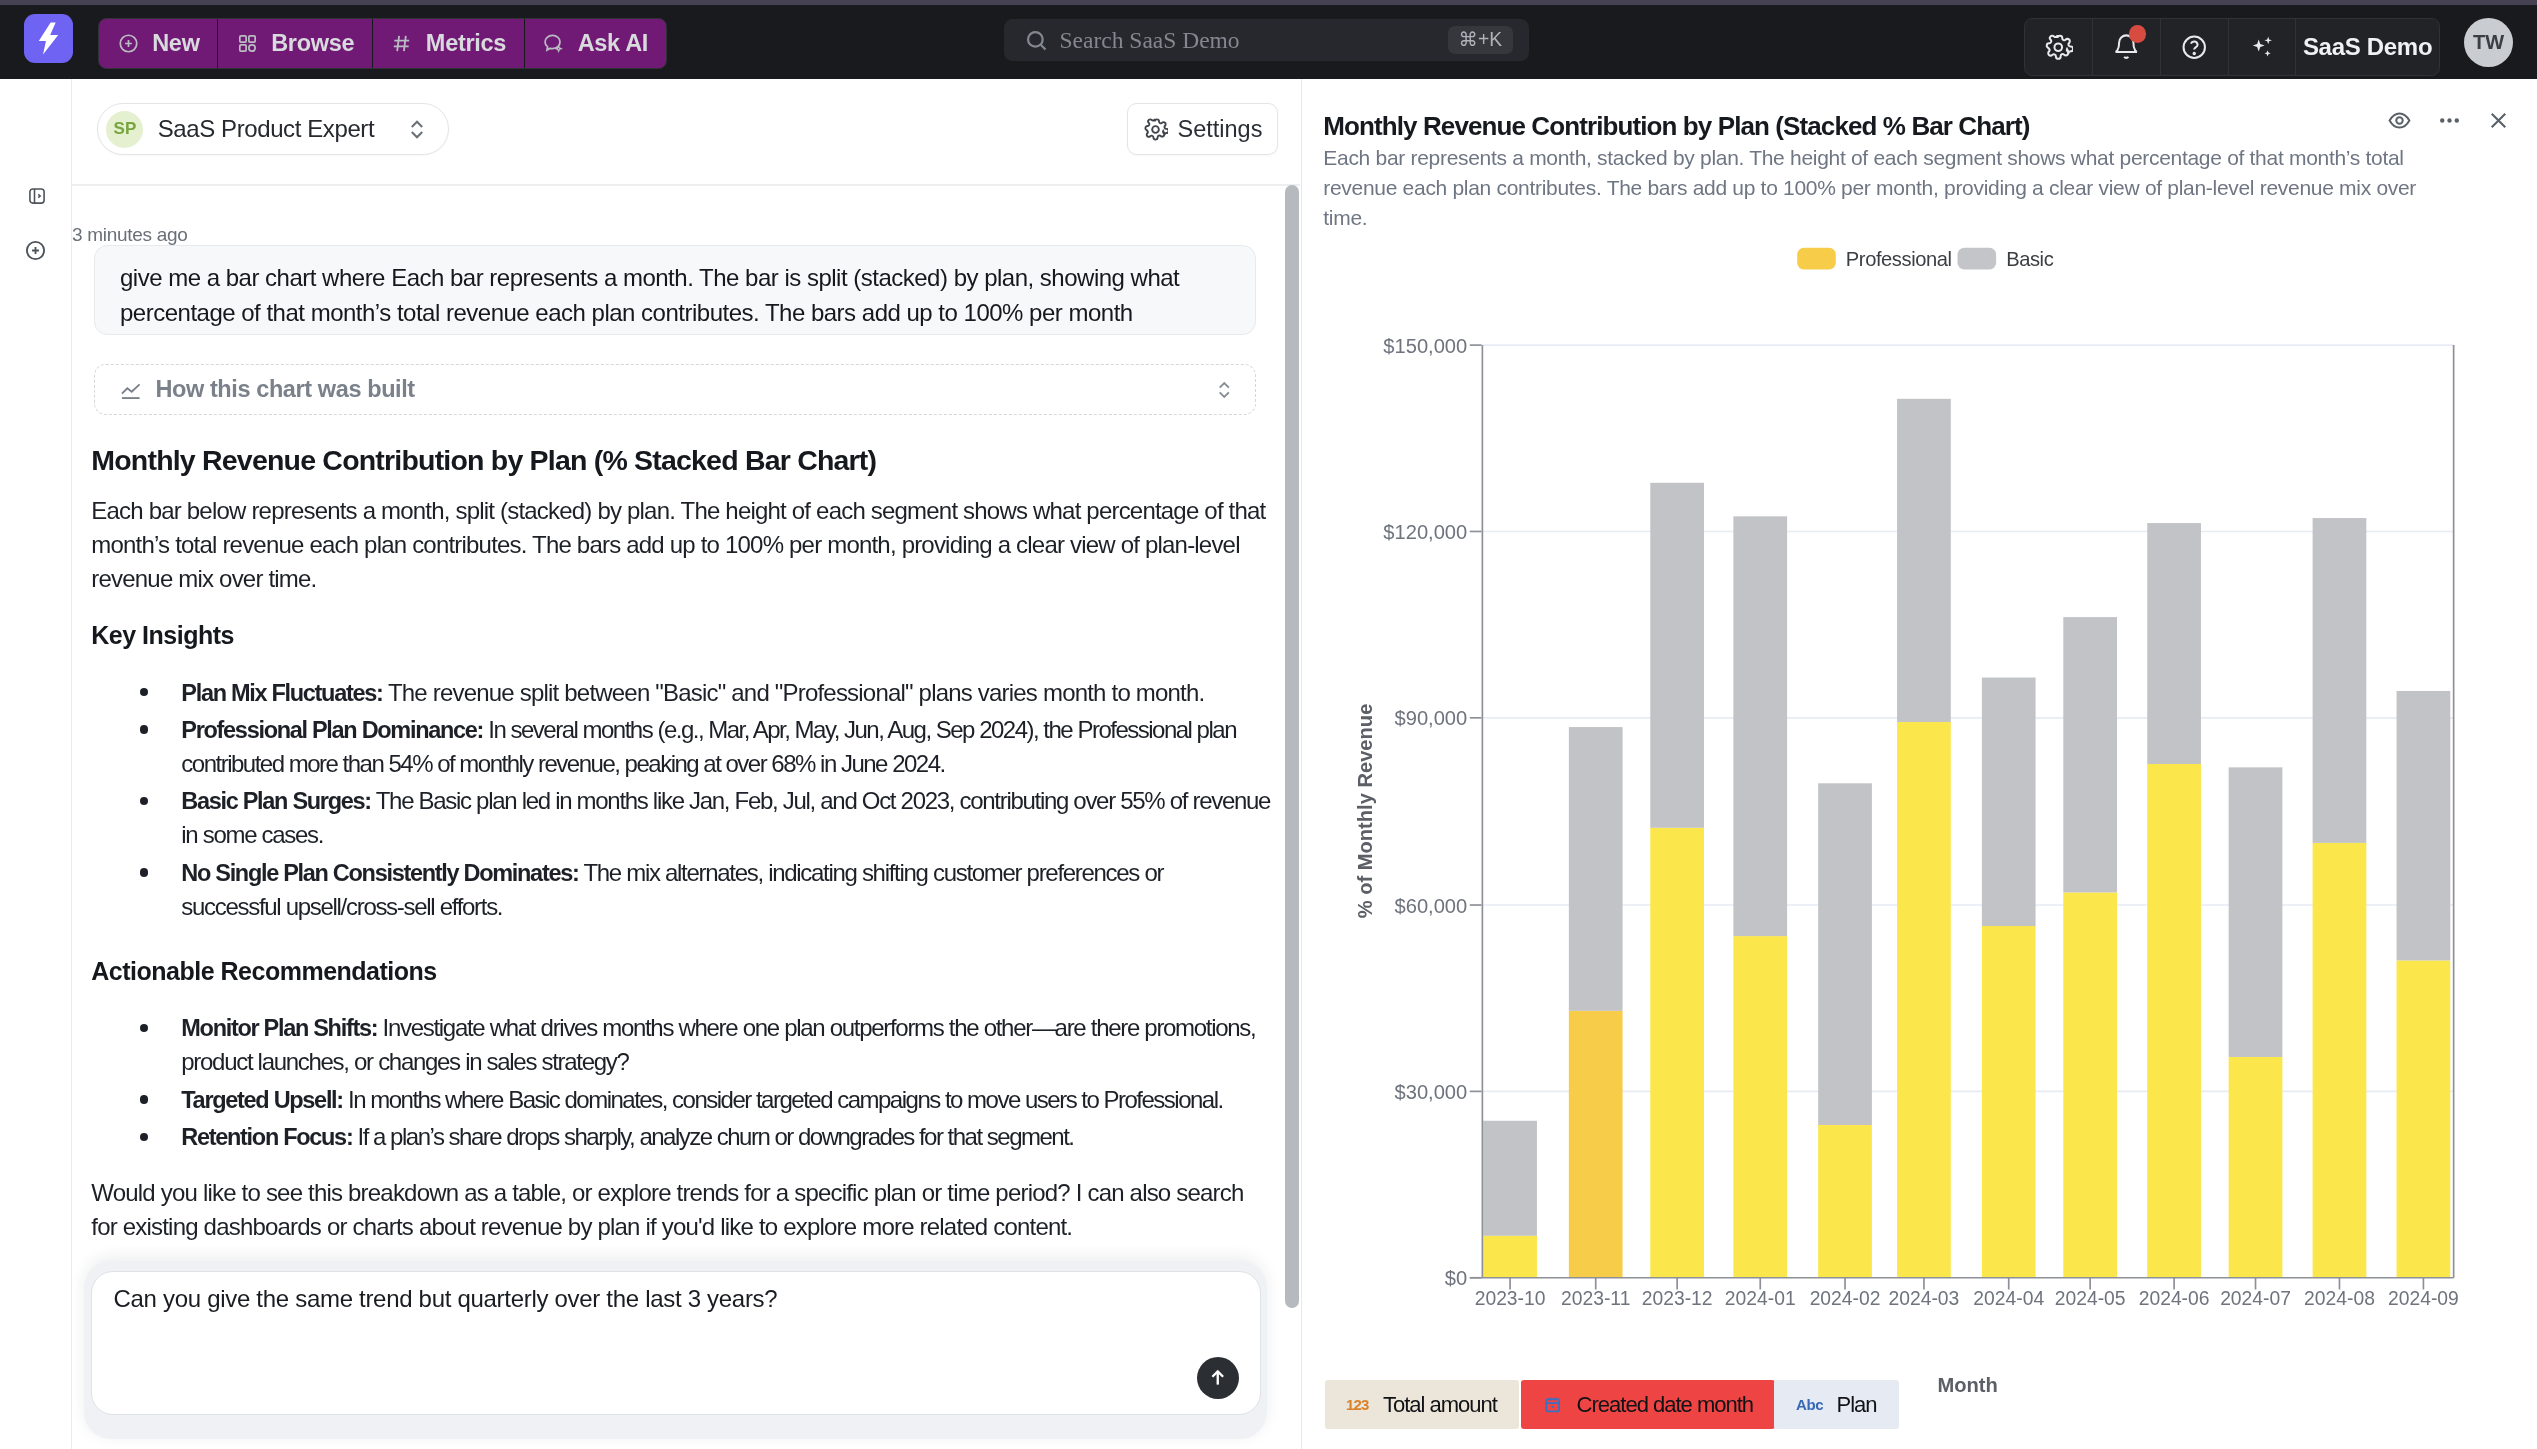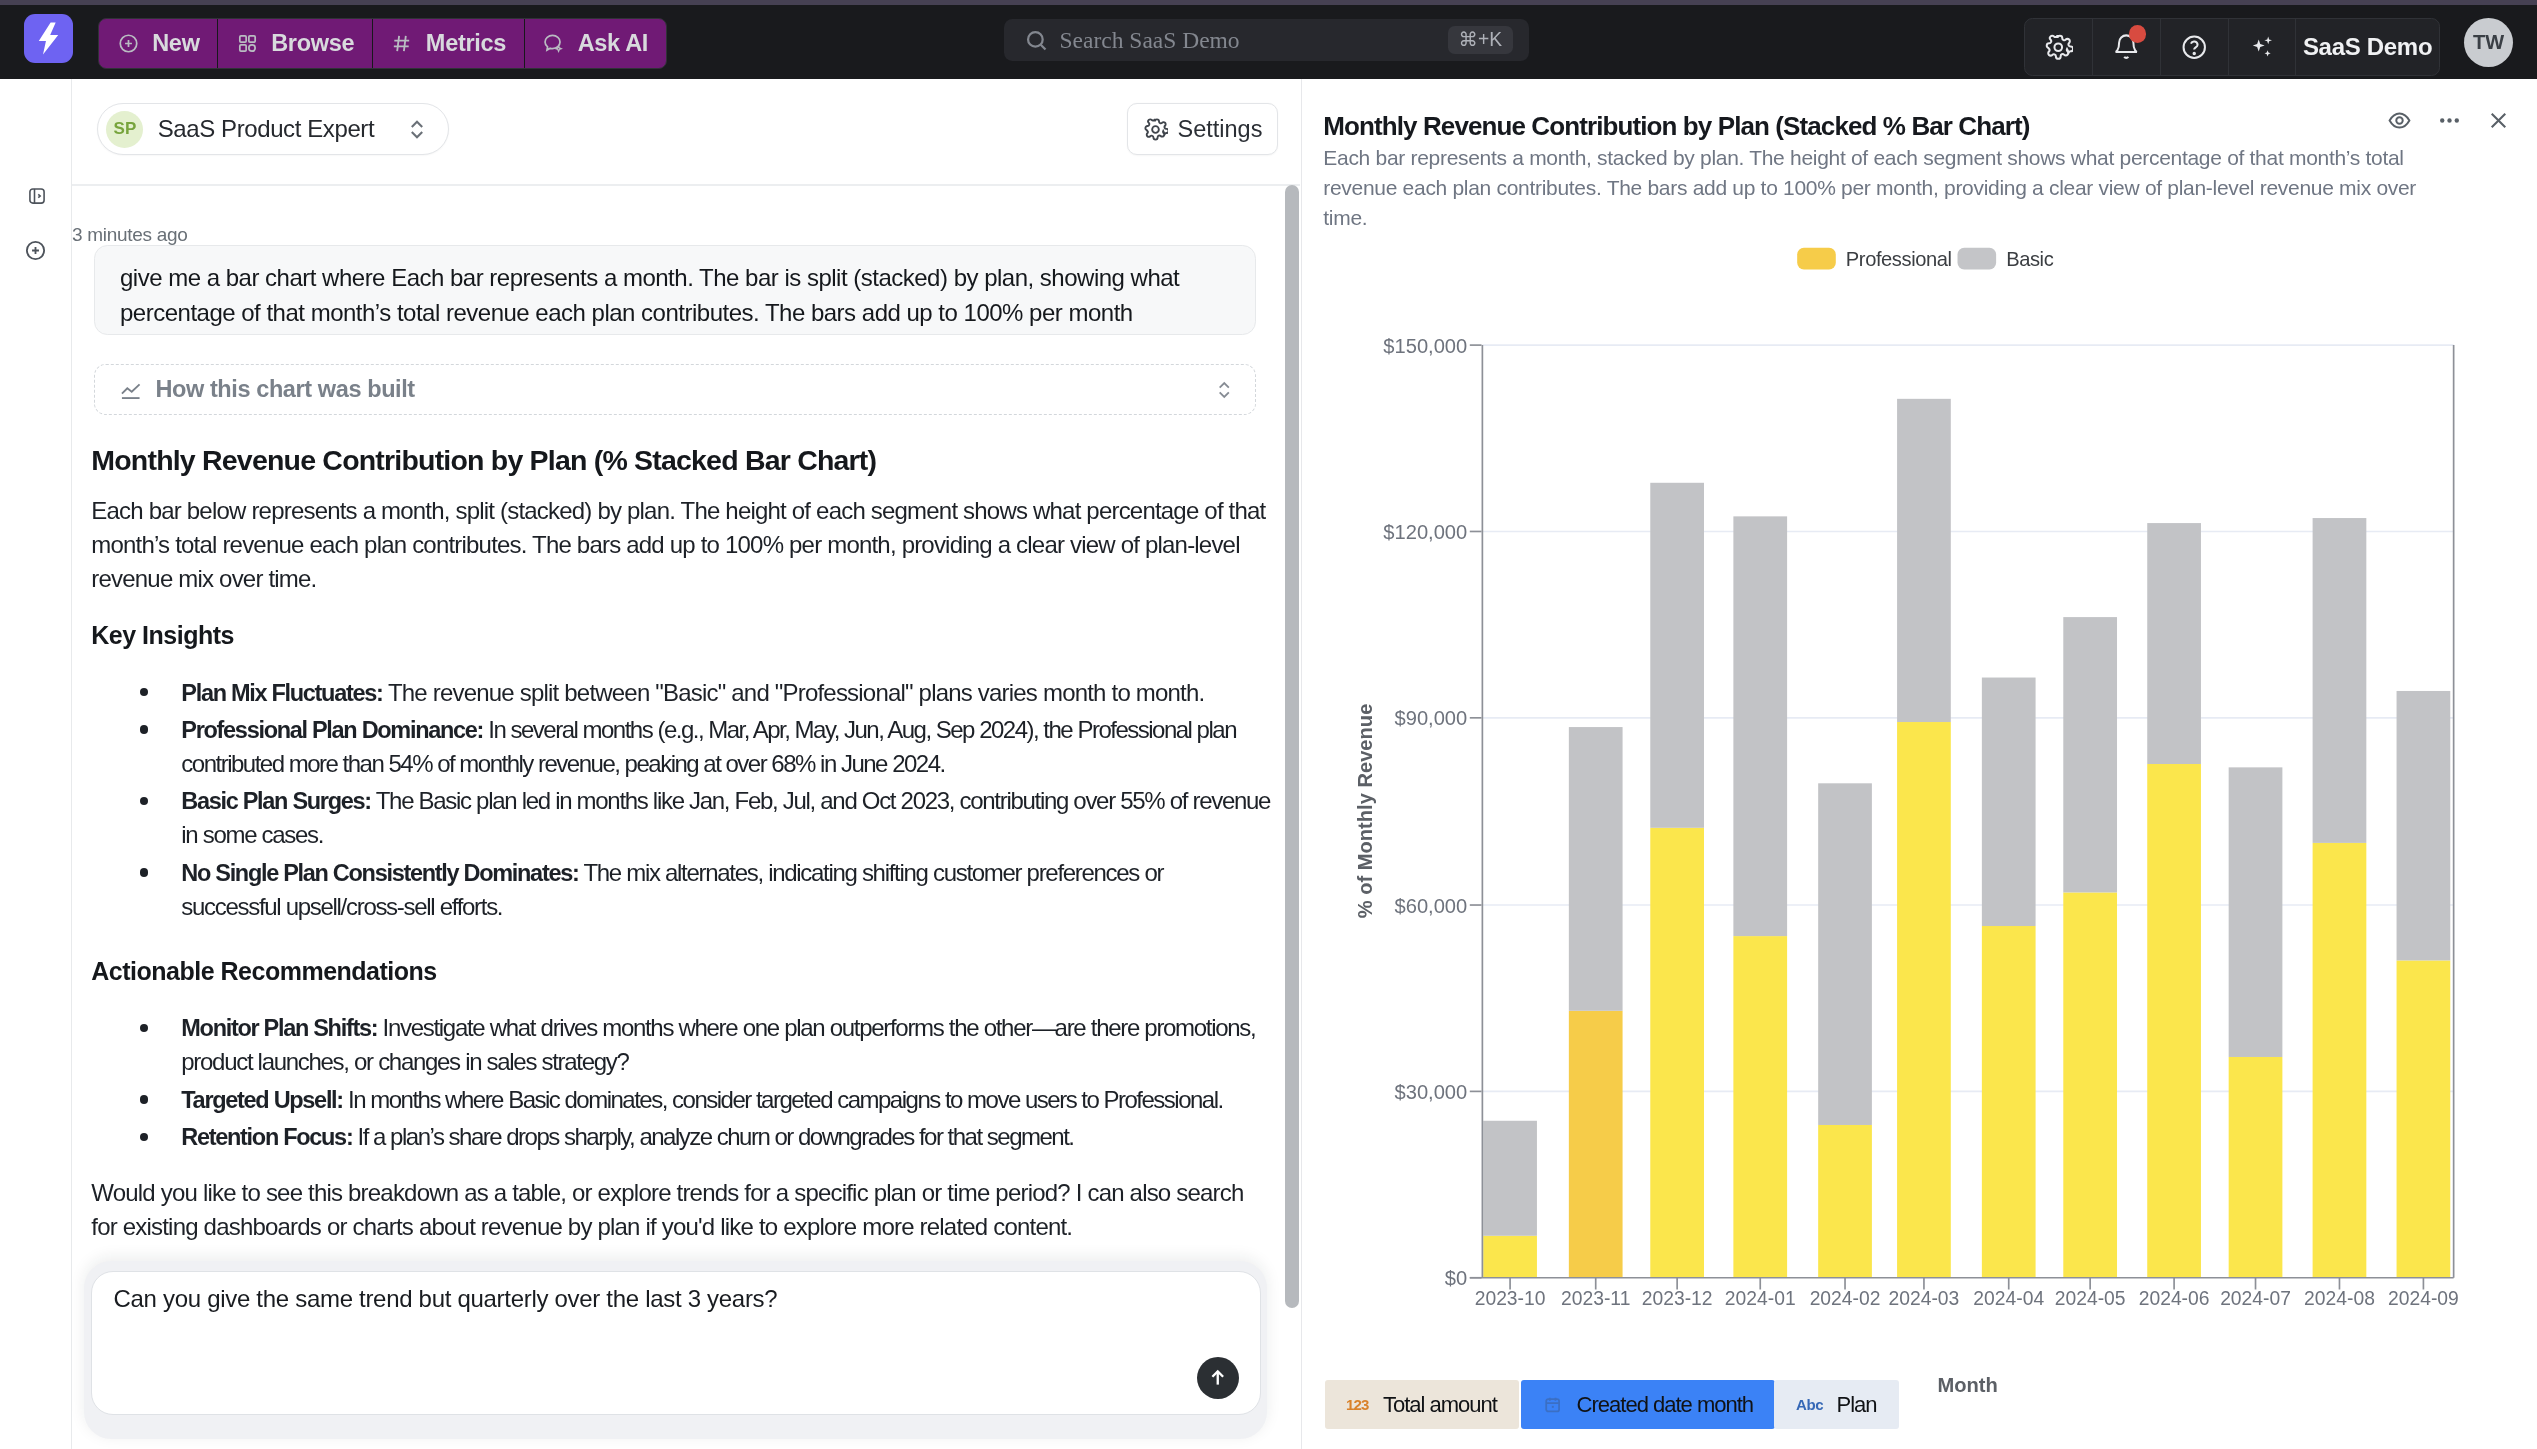--- a/index.html
+++ b/index.html
@@ -45,21 +45,21 @@
 #inputbox { left:18.5px; top:1192px; width:1170px; height:144px; background:#fff; border:1.7px solid #dfe2e6; border-radius:22px; font-size:24px; color:#191c20; padding:13.4px 22px; letter-spacing:-0.3px; }
 #sendbtn { left:1125px; top:1278px; width:42px; height:42px; border-radius:50%; background:#2b2f33; display:flex; align-items:center; justify-content:center; }
 #scrollthumb { left:1213px; top:106px; width:14.3px; height:1123px; background:#b6b9bd; border-radius:7.6px; }
 
 #rp { left:1304px; top:79px; width:1234px; height:1370px; background:#fff; }
 #rp h2 { position:absolute; left:19.3px; top:32px; font-size:26px; font-weight:700; color:#16191e; letter-spacing:-0.9px; white-space:nowrap; }
 #rpsub { position:absolute; left:19.3px; top:64px; width:1176px; font-size:21px; line-height:30px; color:#6f7683; letter-spacing:-0.3px; white-space:nowrap; }
 #rpicons { position:absolute; left:1083px; top:28.5px; display:flex; gap:23.5px; align-items:center; }
 .pill { position:absolute; top:1301px; height:49px; border-radius:3px; display:inline-flex; align-items:center; font-size:22px; color:#101215; letter-spacing:-1px; white-space:nowrap; }
 #pill1 { left:21px; background:#ece5da; padding-right:22px; }
-#pill2 { left:217px; background:#3b82f6; padding-right:22px; }
+#pill2 { left:217px; background:#ef4444; padding-right:22px; }
 #pill3 { left:470px; background:#e6ebf3; padding-right:22px; }
 </style>
 </head>
 <body>
 <div class="abs" id="topstrip"></div>
 <div class="abs" id="header">
   <div class="abs" id="logo">
     <svg width="49" height="49" viewBox="0 0 58 58">
         <path d="M31.5 10 L17.5 32 H26 L22.5 48 L40.5 25 H31 L37.5 10 Z" fill="#fff"></path>
       </svg>

